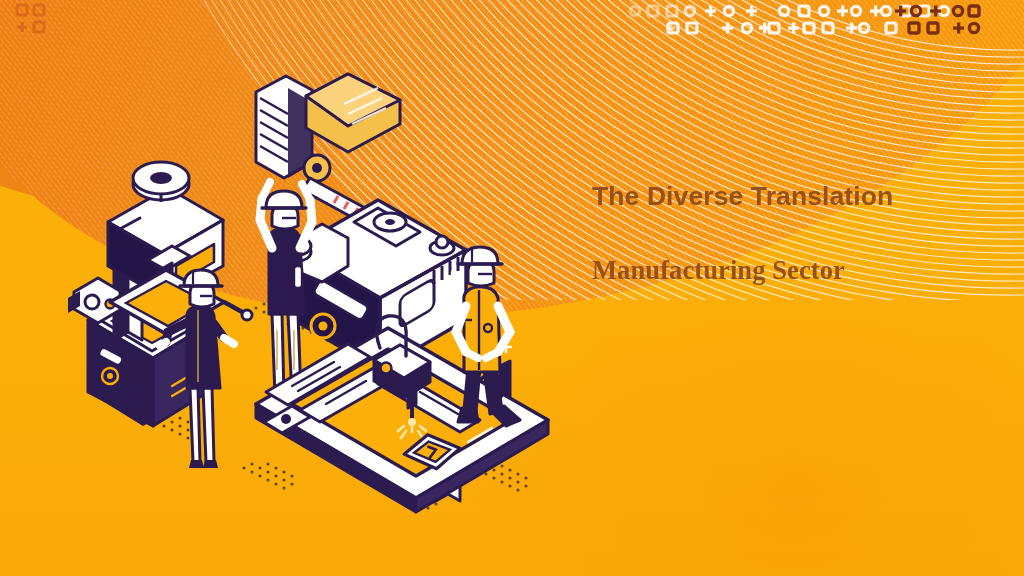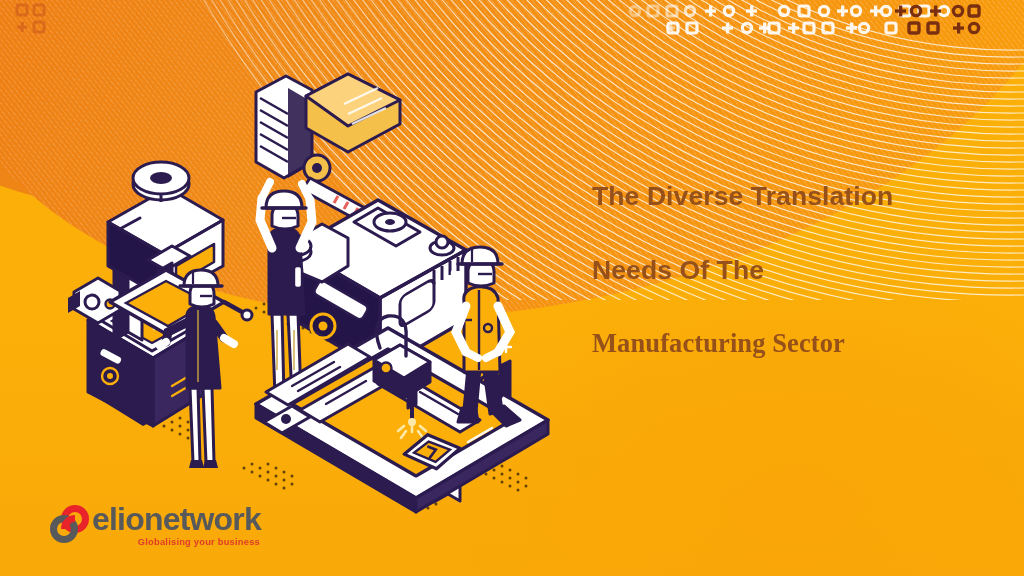--- a/index.html
+++ b/index.html
@@ -668,31 +668,17 @@
             <path d="M399 207 L409 207"></path>
           <path d="M458 272 L458 282"></path>
             <path d="M453 277 L463 277"></path>
         </g>
       </g>
     </svg>
   </div>
 
   <div class="headline">
     <div class="headline-line">The Diverse Translation</div>
-    <div class="headline-line">Needs Of The</div>
     <div class="headline-line">Manufacturing Sector</div>
   </div>
 
-  <div class="logo">
-    <span class="logo-mark">
-      <svg width="52" height="44" viewBox="0 0 52 44" aria-hidden="true">
-        <circle cx="31" cy="16" r="10.5" fill="none" stroke="#E8232A" stroke-width="7"></circle>
-        <circle cx="20" cy="26" r="10.5" fill="none" stroke="#58595B" stroke-width="7"></circle>
-        <path d="M20.5 26 A10.5 10.5 0 0 1 31 15.5" fill="none" stroke="#E8232A" stroke-width="7"></path>
-      </svg>
-    </span>
-    <span class="logo-text-wrap">
-      <span class="logo-word">elionetwork</span>
-      <span class="logo-tagline">Globalising your business</span>
-    </span>
-  </div>
 
 </div>
 
 </body></html>

